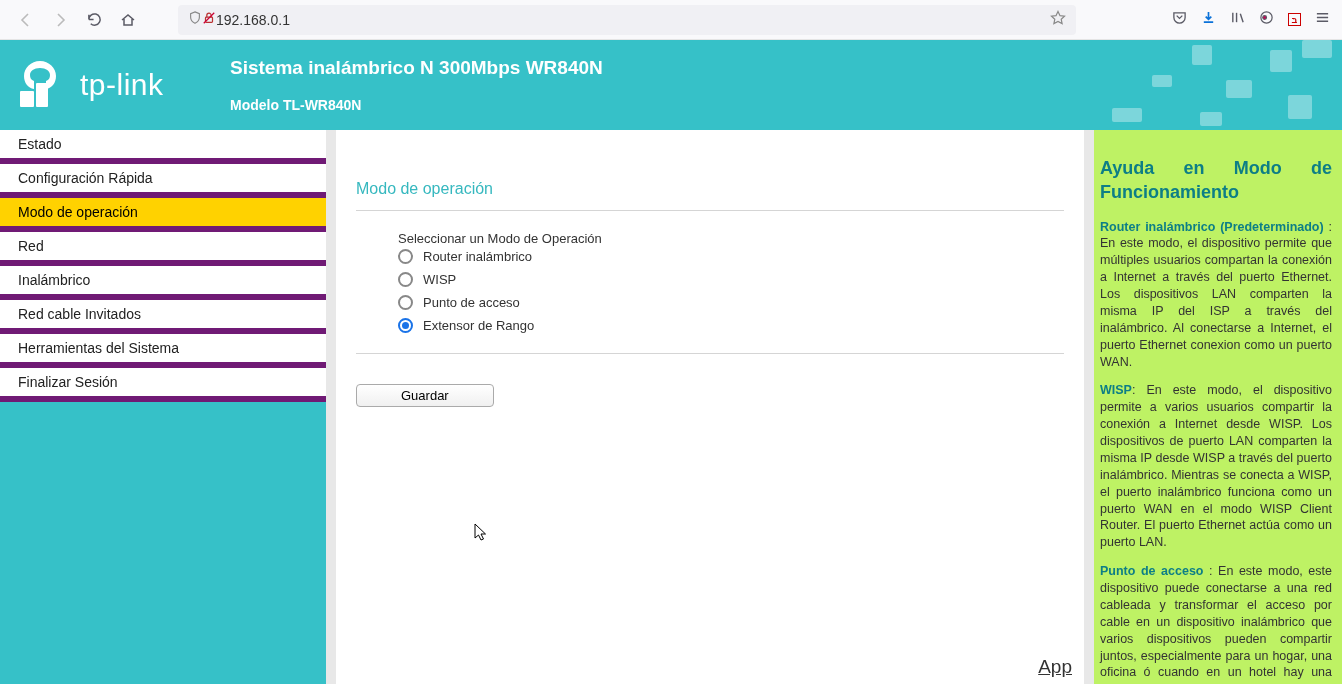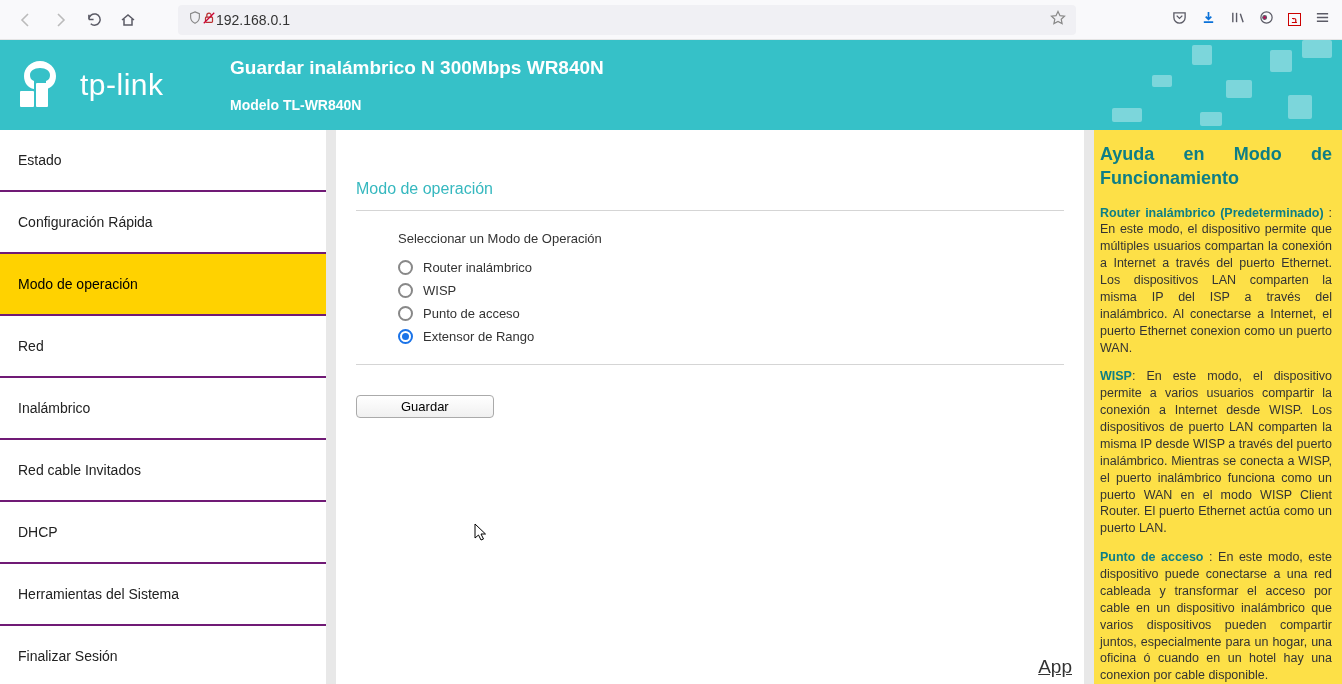--- a/index.html
+++ b/index.html
@@ -16,36 +16,36 @@
 .header{height:90px;background:#36c1c8;position:relative;display:flex;align-items:center;padding-left:20px;overflow:hidden}
 .header .deco{position:absolute;right:0;top:0;width:280px;height:90px;opacity:0.35}
 .header .deco span{position:absolute;background:#fff;border-radius:2px}
 .logo{display:flex;align-items:center;gap:20px;color:#fff;font-size:30px;font-weight:400;letter-spacing:0.5px;width:210px}
 .logo svg{flex:none}
 .titles{color:#fff}
 .titles h1{font-size:19px;font-weight:bold}
 .titles h2{font-size:14px;font-weight:bold;margin-top:18px}
 .content{display:flex;height:calc(684px - 40px - 90px)}
 .sidebar{width:326px;background:#36c1c8;flex:none}
-.sidebar-item{background:#fff;padding:22px 18px;font-size:14px;color:#222;border-bottom:2px solid #701a75;cursor:pointer}
+.sidebar-item{background:#fff;padding:6px 18px;font-size:14px;color:#222;border-bottom:6px solid #701a75;cursor:pointer}
 .sidebar-item.active{background:#ffd200;font-weight:normal;color:#000}
 .main{flex:1;background:#e8e8e8;padding:0 10px;display:flex;flex-direction:column;position:relative}
 .panel{background:#fff;margin-top:0;padding:30px 20px 40px 20px;flex:1}
 .panel h3{color:#36b8bf;font-size:16px;font-weight:normal;padding:20px 0 12px 0;border-bottom:1px solid #d5d5d5;margin-bottom:20px}
 .opgroup{padding-left:42px}
-.oplabel{font-size:13px;color:#333;margin-bottom:14px}
+.oplabel{font-size:13px;color:#333;margin-bottom:3px}
 .radio-row{display:flex;align-items:flex-end;gap:10px;margin-bottom:8px;font-size:13px;color:#333}
 .radio{width:15px;height:15px;border:2px solid #1a73e8;border-radius:50%;position:relative;flex:none}
 .radio.off{border-color:#888}
 .radio.on::after{content:'';position:absolute;inset:2px;background:#1a73e8;border-radius:50%}
 .divider{border-top:1px solid #d5d5d5;margin:20px 0 30px 0}
 .save-row{text-align:left}
 .save-btn{display:inline-block;border:1px solid #aaa;border-radius:4px;padding:3px 44px;font-size:13px;background:linear-gradient(#fff,#f0f0f0);cursor:pointer}
 .app-link{position:absolute;right:22px;bottom:6px;font-size:19px;text-decoration:underline;color:#333}
-.help{width:248px;background:#fde047;padding:4px 10px 10px 6px;flex:none;font-size:12.5px;color:#333;overflow:hidden;line-height:1.35}
+.help{width:248px;background:#bef264;padding:18px 10px 10px 6px;flex:none;font-size:12.5px;color:#333;overflow:hidden;line-height:1.35}
 .help h3{color:#0d7e86;font-size:18px;font-weight:bold;text-align:justify;text-align-last:justify;margin:8px 0 14px 0}
 .help p{margin-bottom:12px;text-align:justify}
 .help b{color:#0d7e86;font-weight:bold}
 </style>
 </head>
 <body>
 
 <div class="browser-bar">
   <div class="nav-btn disabled">
       <svg width="16" height="16" viewBox="0 0 16 16" fill="none" stroke="currentColor" stroke-width="1.6">
@@ -110,21 +110,21 @@
 <div class="header">
   <div class="logo">
     <svg width="40" height="48" viewBox="0 0 40 48">
       <path fill="#fff" d="M20 0c9 0 16 7 16 15 0 7-4 12-10 13v-8c3-1 4-3 4-6 0-4-4-7-10-7s-10 3-10 7c0 3 1 5 4 6v8C8 27 4 22 4 15 4 7 11 0 20 0z"></path>
       <rect fill="#fff" x="0" y="30" width="14" height="16" rx="1"></rect>
       <rect fill="#fff" x="16" y="22" width="12" height="24" rx="1"></rect>
     </svg>
     <span>tp-link</span>
   </div>
   <div class="titles">
-    <h1>Guardar inalámbrico N 300Mbps WR840N</h1>
+    <h1>Sistema inalámbrico N 300Mbps WR840N</h1>
     <h2>Modelo TL-WR840N</h2>
   </div>
   <div class="deco" aria-hidden="true">
     <span style="right:10px;top:0;width:30px;height:18px"></span>
     <span style="right:50px;top:10px;width:22px;height:22px"></span>
     <span style="right:90px;top:40px;width:26px;height:18px"></span>
     <span style="right:130px;top:5px;width:20px;height:20px"></span>
     <span style="right:30px;top:55px;width:24px;height:24px"></span>
     <span style="right:170px;top:35px;width:20px;height:12px"></span>
     <span style="right:200px;top:68px;width:30px;height:14px"></span>
@@ -134,21 +134,20 @@
 
 <div class="content">
 
   <div class="sidebar">
     <div class="sidebar-item"><span>Estado</span></div>
     <div class="sidebar-item"><span>Configuración Rápida</span></div>
     <div class="sidebar-item active"><span>Modo de operación</span></div>
     <div class="sidebar-item"><span>Red</span></div>
     <div class="sidebar-item"><span>Inalámbrico</span></div>
     <div class="sidebar-item"><span>Red cable Invitados</span></div>
-    <div class="sidebar-item"><span>DHCP</span></div>
     <div class="sidebar-item"><span>Herramientas del Sistema</span></div>
     <div class="sidebar-item"><span>Finalizar Sesión</span></div>
   </div>
 
   <div class="main">
     <div class="panel">
       <h3>Modo de operación</h3>
       <div class="opgroup">
         <div class="oplabel">Seleccionar un Modo de Operación</div>
         <div class="radio-row">

